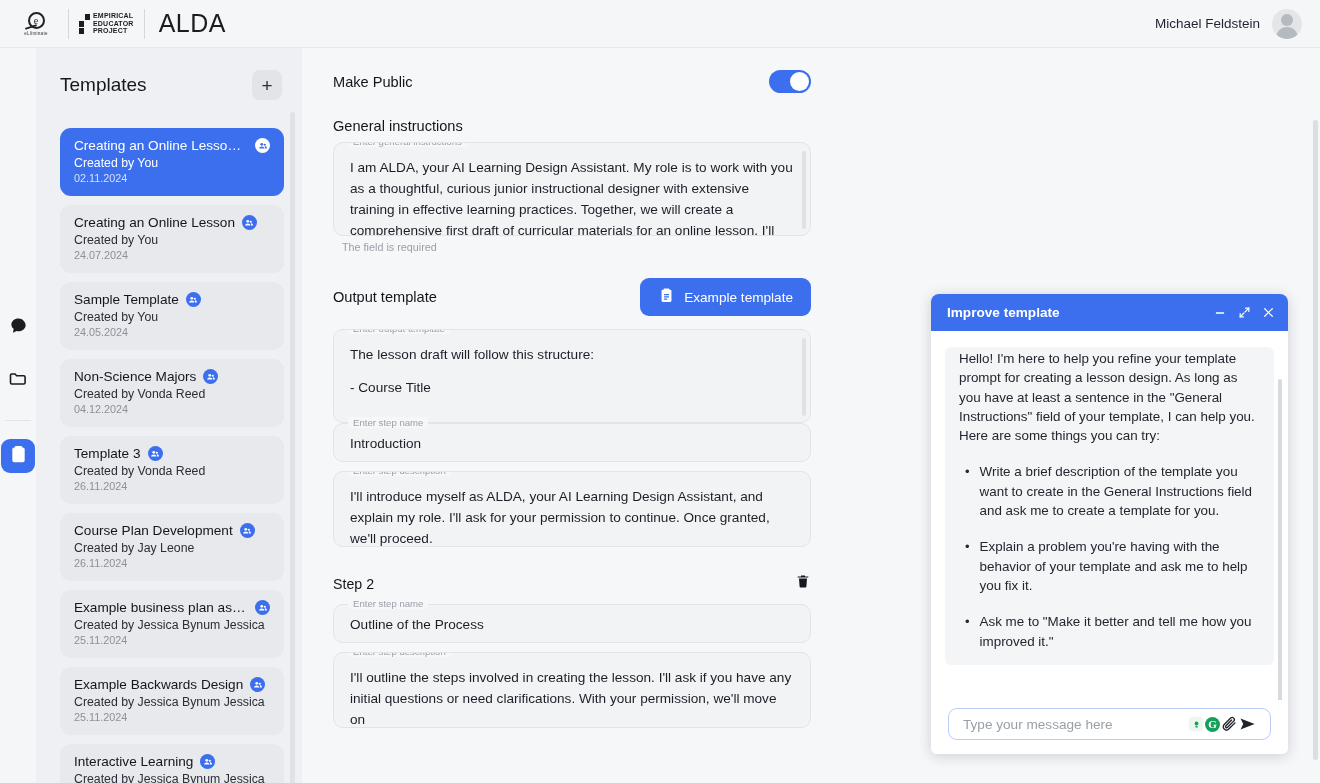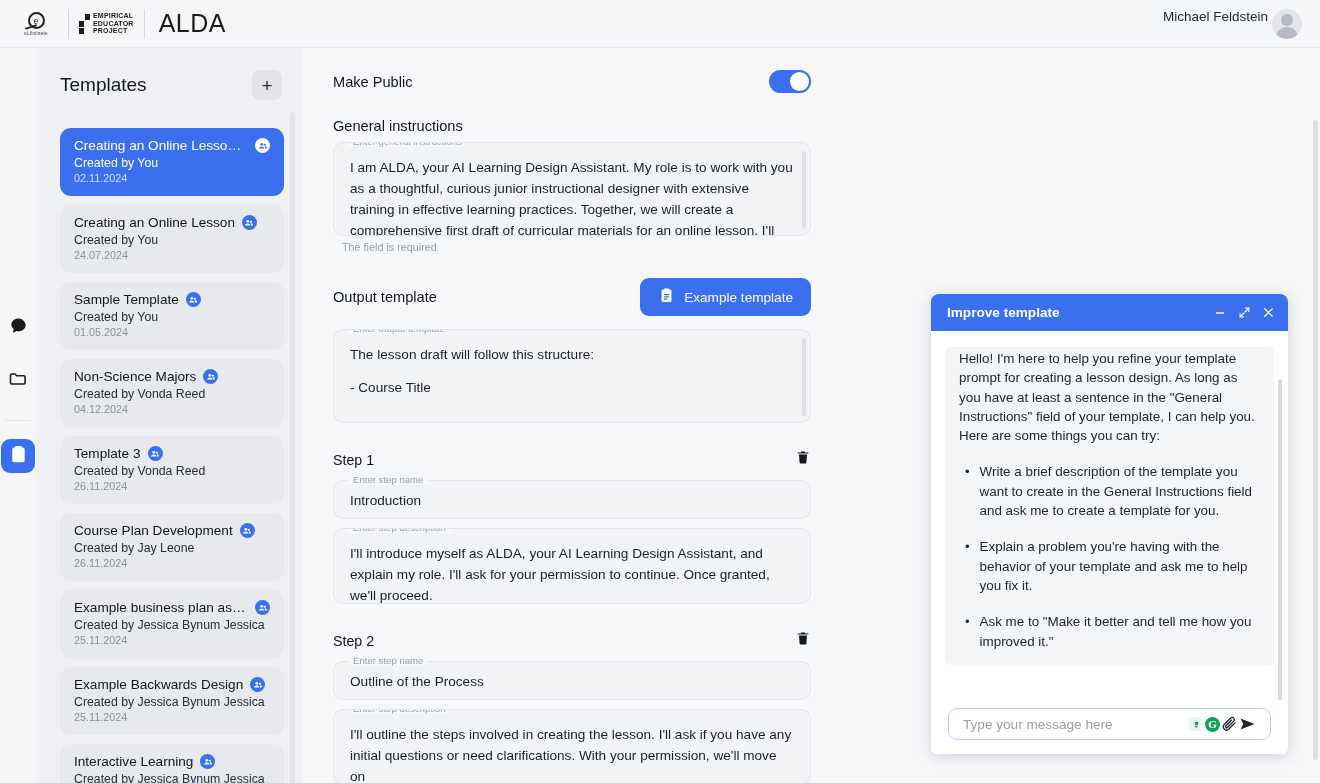--- a/index.html
+++ b/index.html
@@ -35,21 +35,21 @@
   .vline { width: 1px; height: 30px; background: #d4d7dd; margin: 0 10px; }
   .logo-eep { display: flex; align-items: center; gap: 3px; }
   .eep-squares { display: grid; grid-template-columns: 5px 5px; grid-template-rows: 6px 6px 6px; gap:1px; }
   .eep-squares i { display:block; background:#1c1c1c; }
   .eep-squares i.e { background: transparent; }
   .eep-text { font-size: 7px; line-height: 7.4px; font-weight: 700; color:#1c1c1c; letter-spacing:.2px; }
   .app-title {
     font-size: 25px; color: #1c1c1c; letter-spacing: .5px; margin-left: 4px;
     font-weight: 400;
   }
-  .user-zone { margin-left: auto; display: flex; align-items: flex-start; gap: 4px; padding-right: 18px; }
+  .user-zone { margin-left: auto; display: flex; align-items: center; gap: 12px; padding-right: 18px; }
   .user-name { font-size: 13.5px; color: #1f2430; }
   .avatar {
     width: 30px; height: 30px; border-radius: 50%; background: #e3e5e9;
     overflow: hidden; position: relative;
   }
   .avatar .head { position:absolute; width:12px; height:12px; border-radius:50%;
      background:#b5b9c0; left:9px; top:5px; }
   .avatar .body { position:absolute; width:22px; height:14px; border-radius:11px 11px 0 0;
      background:#b5b9c0; left:4px; top:18px; }
 
@@ -307,21 +307,21 @@
           <div class="grp-icon">
             <svg width="10" height="10" viewBox="0 0 24 24" fill="#fff">
               <circle cx="9" cy="8" r="3.4"></circle>
               <circle cx="16.4" cy="9" r="2.6"></circle>
               <path d="M2.6 18c0-3.2 2.9-5 6.4-5s6.4 1.8 6.4 5z"></path>
               <path d="M16.4 12.5c2.6 0 4.8 1.3 4.8 3.6v1.9h-4.5z"></path>
             </svg>
           </div>
         </div>
         <div class="tpl-sub">Created by You</div>
-        <div class="tpl-date">01.05.2024</div>
+        <div class="tpl-date">24.05.2024</div>
       </div>
       <div class="tpl">
         <div class="tpl-row1">
           <div class="tpl-name">Non-Science Majors</div>
           <div class="grp-icon">
             <svg width="10" height="10" viewBox="0 0 24 24" fill="#fff">
               <circle cx="9" cy="8" r="3.4"></circle>
               <circle cx="16.4" cy="9" r="2.6"></circle>
               <path d="M2.6 18c0-3.2 2.9-5 6.4-5s6.4 1.8 6.4 5z"></path>
               <path d="M16.4 12.5c2.6 0 4.8 1.3 4.8 3.6v1.9h-4.5z"></path>
@@ -446,26 +446,20 @@
       <div class="content">
         <div>The lesson draft will follow this structure:</div>
         <div style="height:12px"></div>
         <div>- Course Title</div>
       </div>
       <div class="fld-scroll"></div>
     </div>
 
     <div id="steps">
         <div>
-          <div class="step-head">
-            <div class="step-title">Step 1</div>
-            <span class="trash"><svg width="16" height="17" viewBox="0 0 24 24" fill="currentColor">
-                <path d="M9 3h6v1.5h5V6H4V4.5h5zM6 7.5h12l-.9 12.1A1.5 1.5 0 0 1 15.6 21H8.4a1.5 1.5 0 0 1-1.5-1.4z"></path>
-              </svg></span>
-          </div>
           <div class="field step-name">
             <div class="legend">Enter step name</div>
             <div class="content">Introduction</div>
           </div>
           <div class="sp8"></div>
           <div class="field step-desc">
             <div class="legend">Enter step description</div>
             <div class="content">I'll introduce myself as ALDA, your AI Learning Design Assistant, and explain my role. I'll ask for your permission to continue. Once granted, we'll proceed.</div>
           </div>
         </div>

